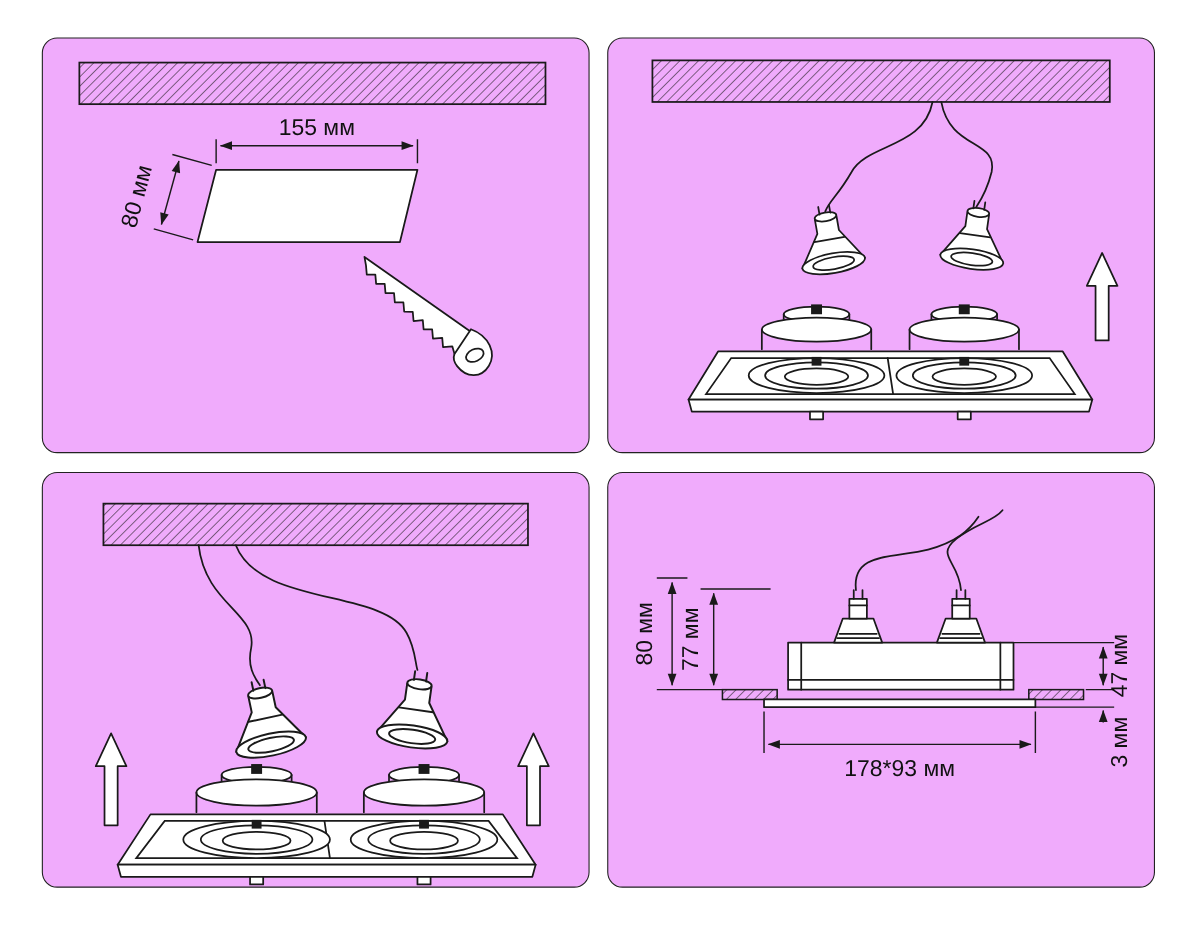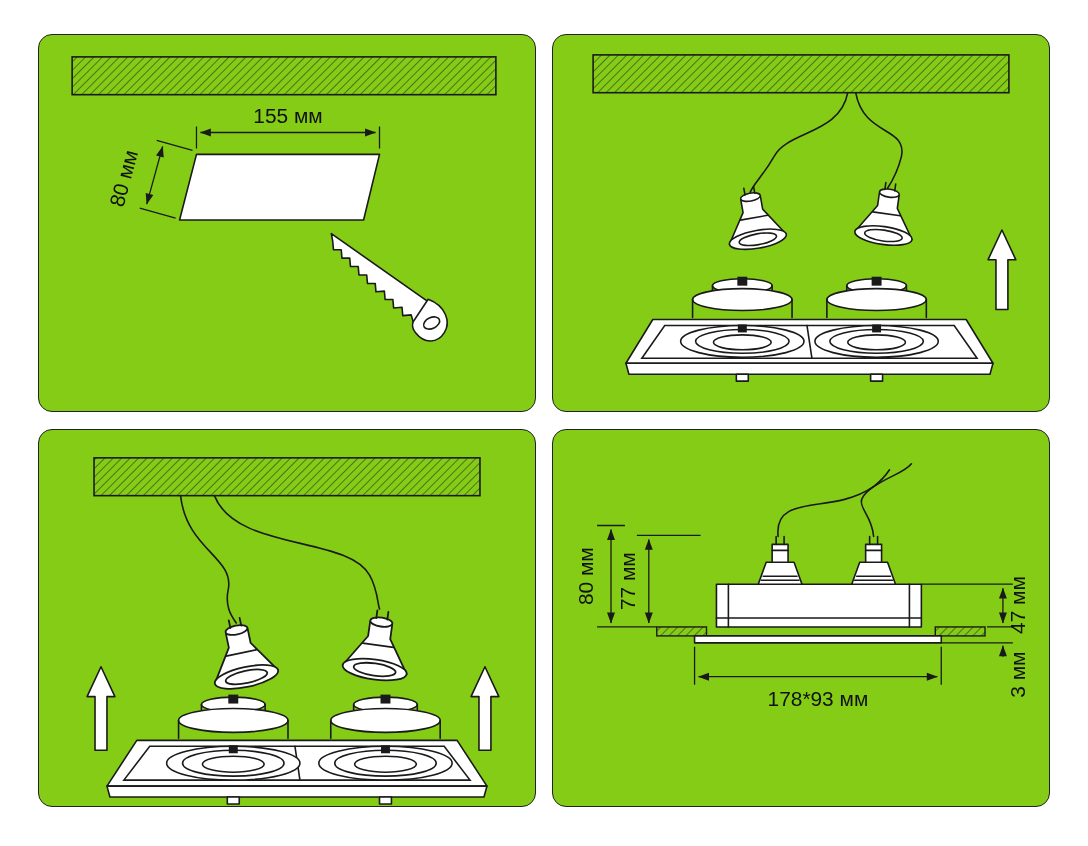--- a/index.html
+++ b/index.html
@@ -11,21 +11,21 @@
     grid-template-rows:378px 378px;
     column-gap:16px;row-gap:17px;
     background:#ffffff;
     font-family:"Liberation Sans",sans-serif;
   }
   .panel{
     box-sizing:border-box;
     border:1.7px solid #222;
     border-radius:14px;
     overflow:hidden;
-    background:#84cc16;
+    background:#f0abfc;
   }
   .panel svg{display:block;width:100%;height:100%;}
   .ln{stroke:#1a1a1a;stroke-width:1.6;fill:none;stroke-linecap:round;}
   .fw{fill:#ffffff;stroke:#1a1a1a;stroke-width:1.6;stroke-linejoin:round;}
   .dim{stroke:#1a1a1a;stroke-width:1.3;fill:none;}
   .txt{font:21px "Liberation Sans",sans-serif;fill:#111;}
   .blk{fill:#1a1a1a;stroke:none;}
 </style>
 </head>
 <body>

